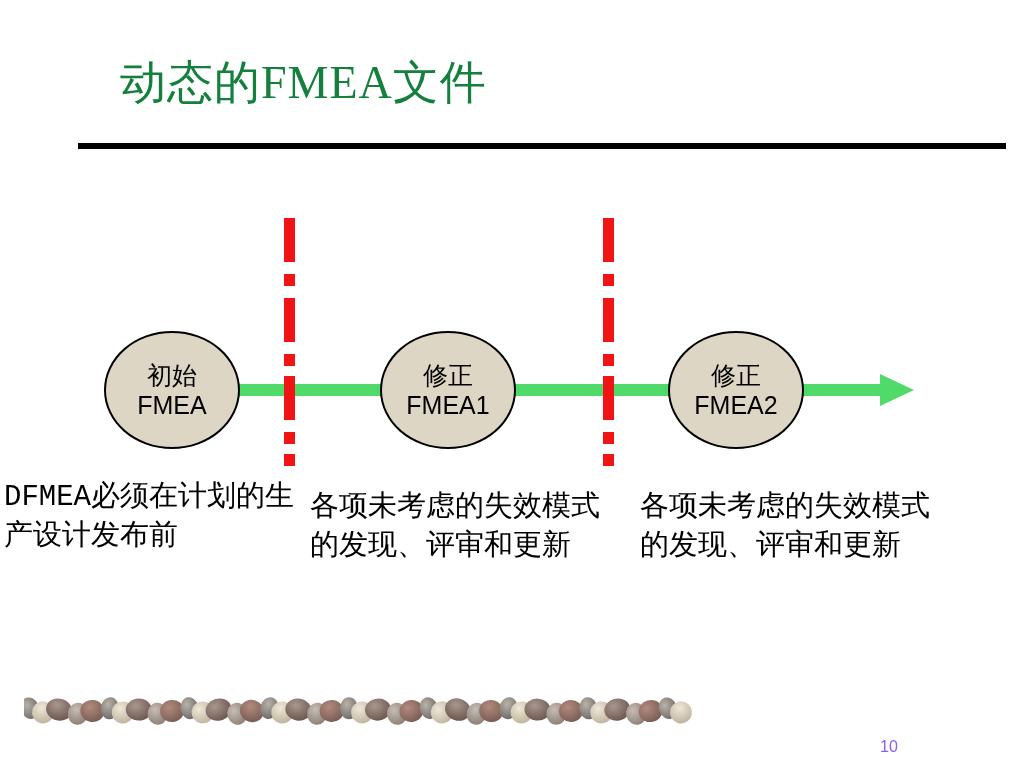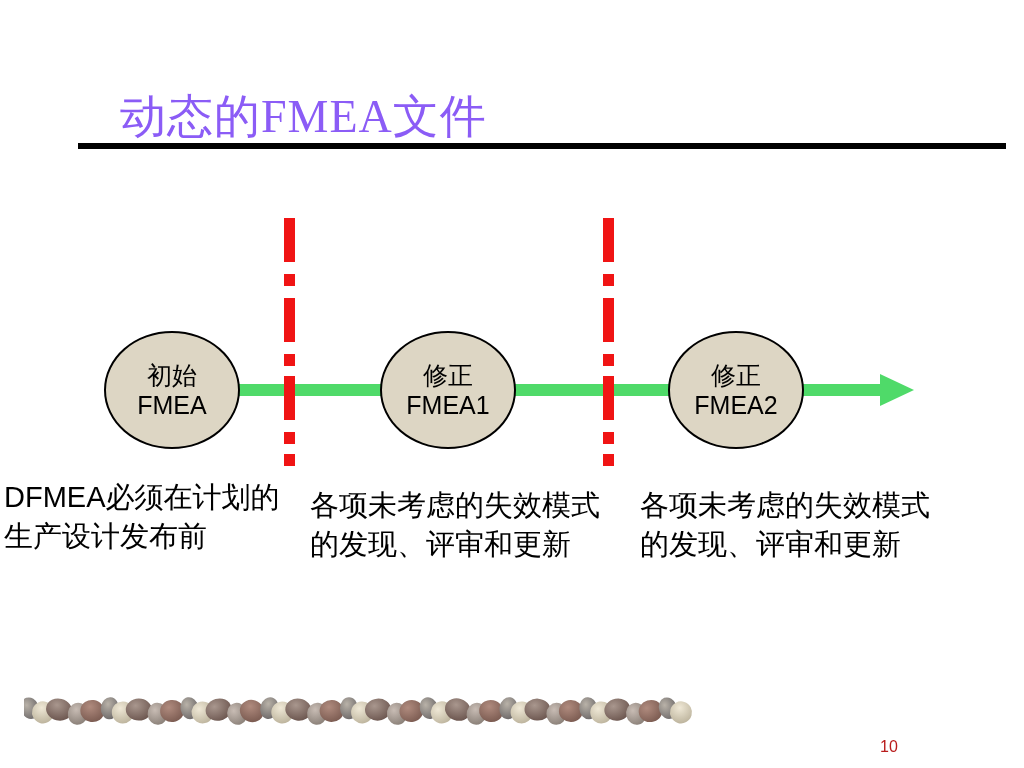--- a/index.html
+++ b/index.html
@@ -17,24 +17,23 @@
   }
 
   
   #slide-title {
     position: absolute;
     left: 120px;
     top: 58px;
     font-family: "Liberation Serif", "DejaVu Serif", serif;
     font-size: 46px;
     line-height: 1.1;
-    color: #8b5cf6;
+    color: #15803d;
     letter-spacing: 1px;
     white-space: nowrap;
-    margin-top: 34px;
   }
 
   #title-rule {
     position: absolute;
     left: 78px;
     top: 143px;
     width: 928px;
     height: 6px;
     background: #000000;
   }
@@ -98,41 +97,41 @@
   }
 
   
   .caption {
     position: absolute;
     font-size: 29px;
     line-height: 1.35;
     color: #000000;
   }
   .caption p { margin: 0; }
-  #caption-left  { left: 4px;   top: 478px; width: 290px; }
+  #caption-left  { left: 4px;   top: 478px; width: 290px; font-family: Liberation Mono, monospace; }
   #caption-mid   { left: 310px; top: 486px; width: 290px; }
   #caption-right { left: 640px; top: 486px; width: 300px; }
   #caption-left .block2 { margin-top: 4px; }
 
   
   #pebble-strip {
     position: absolute;
     left: 24px;
     top: 694px;
     width: 672px;
     height: 34px;
   }
 
   
   #page-number {
     position: absolute;
     left: 880px;
     top: 738px;
     font-size: 16px;
-    color: #b91c1c;
+    color: #8b5cf6;
   }
 </style>
 </head>
 <body>
 
 <div id="slide-title">动态的FMEA文件</div>
 
 <div id="title-rule"></div>
 
 <div id="timeline">

